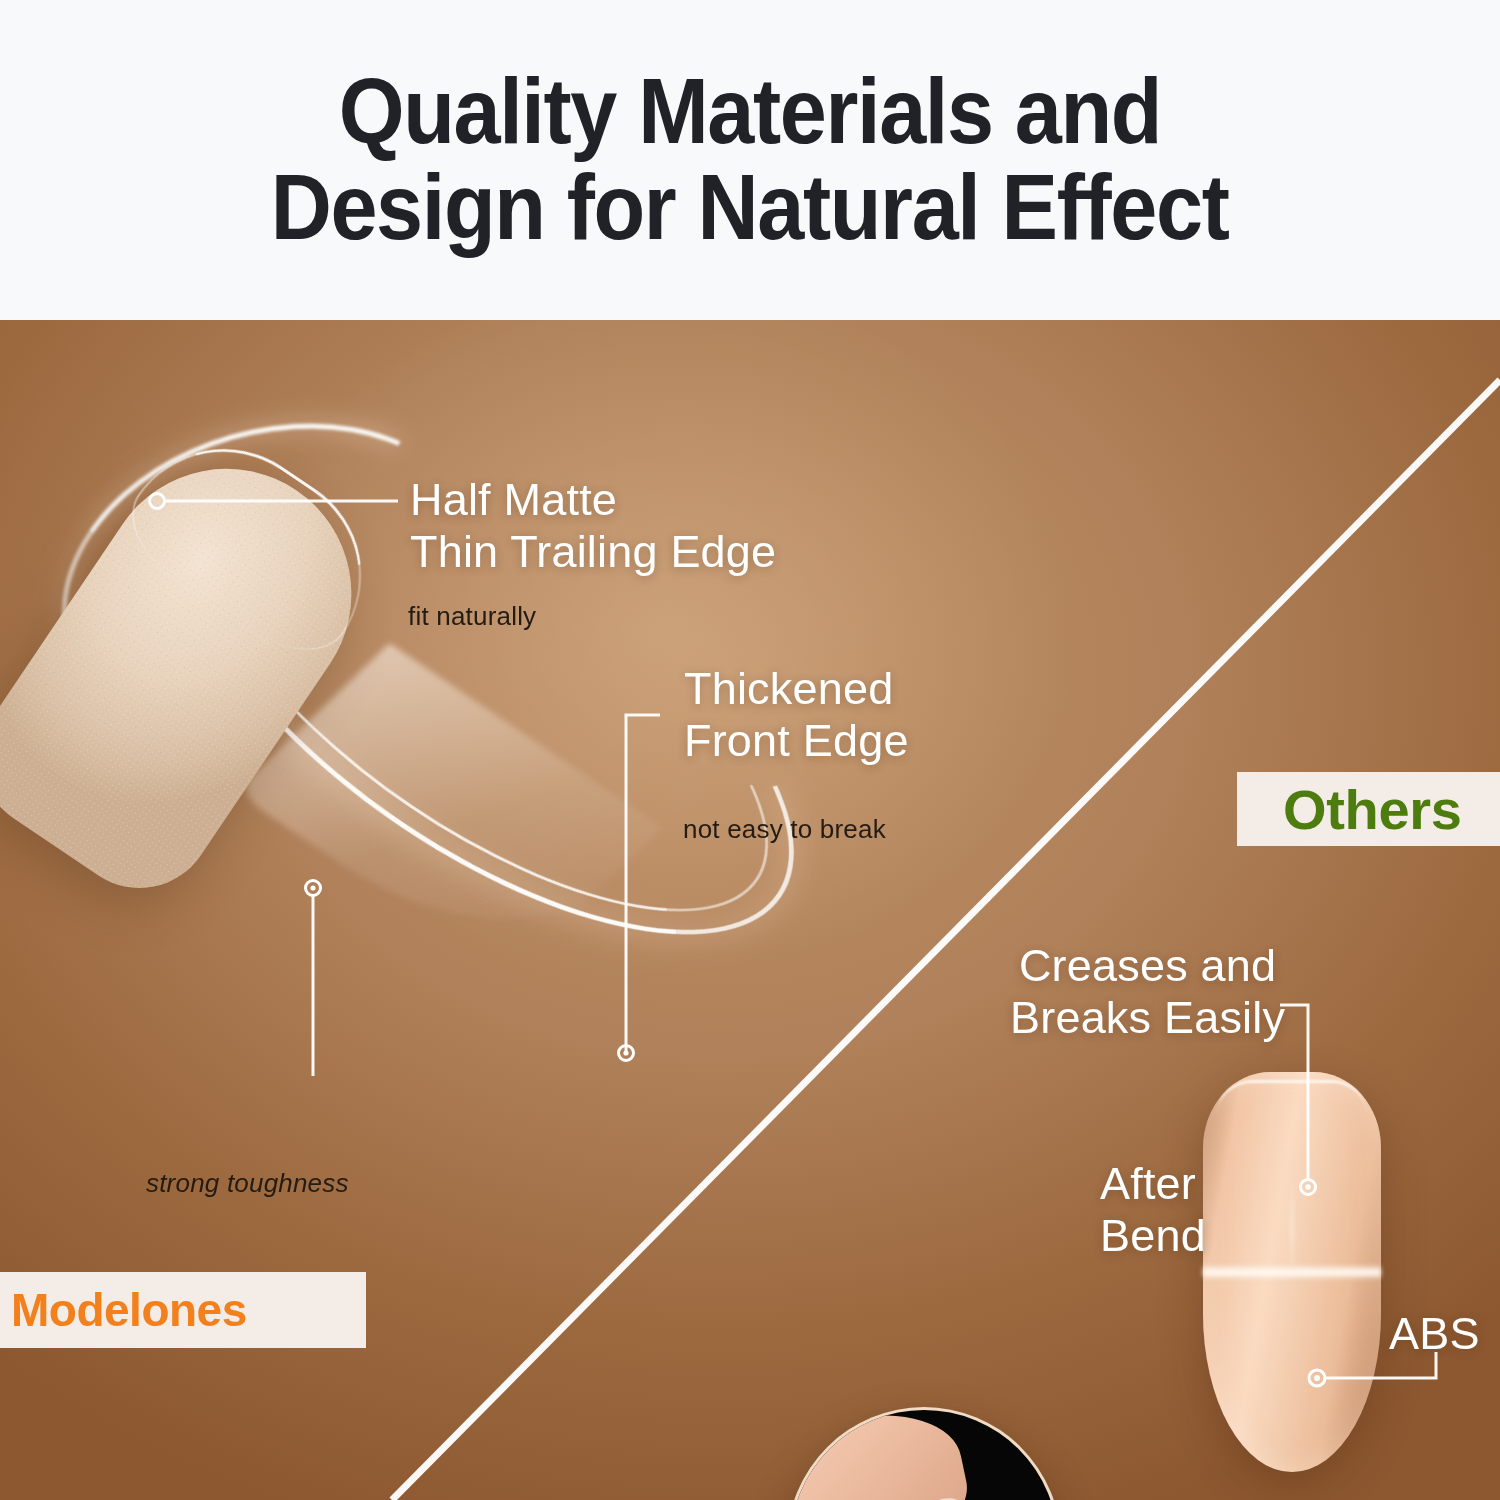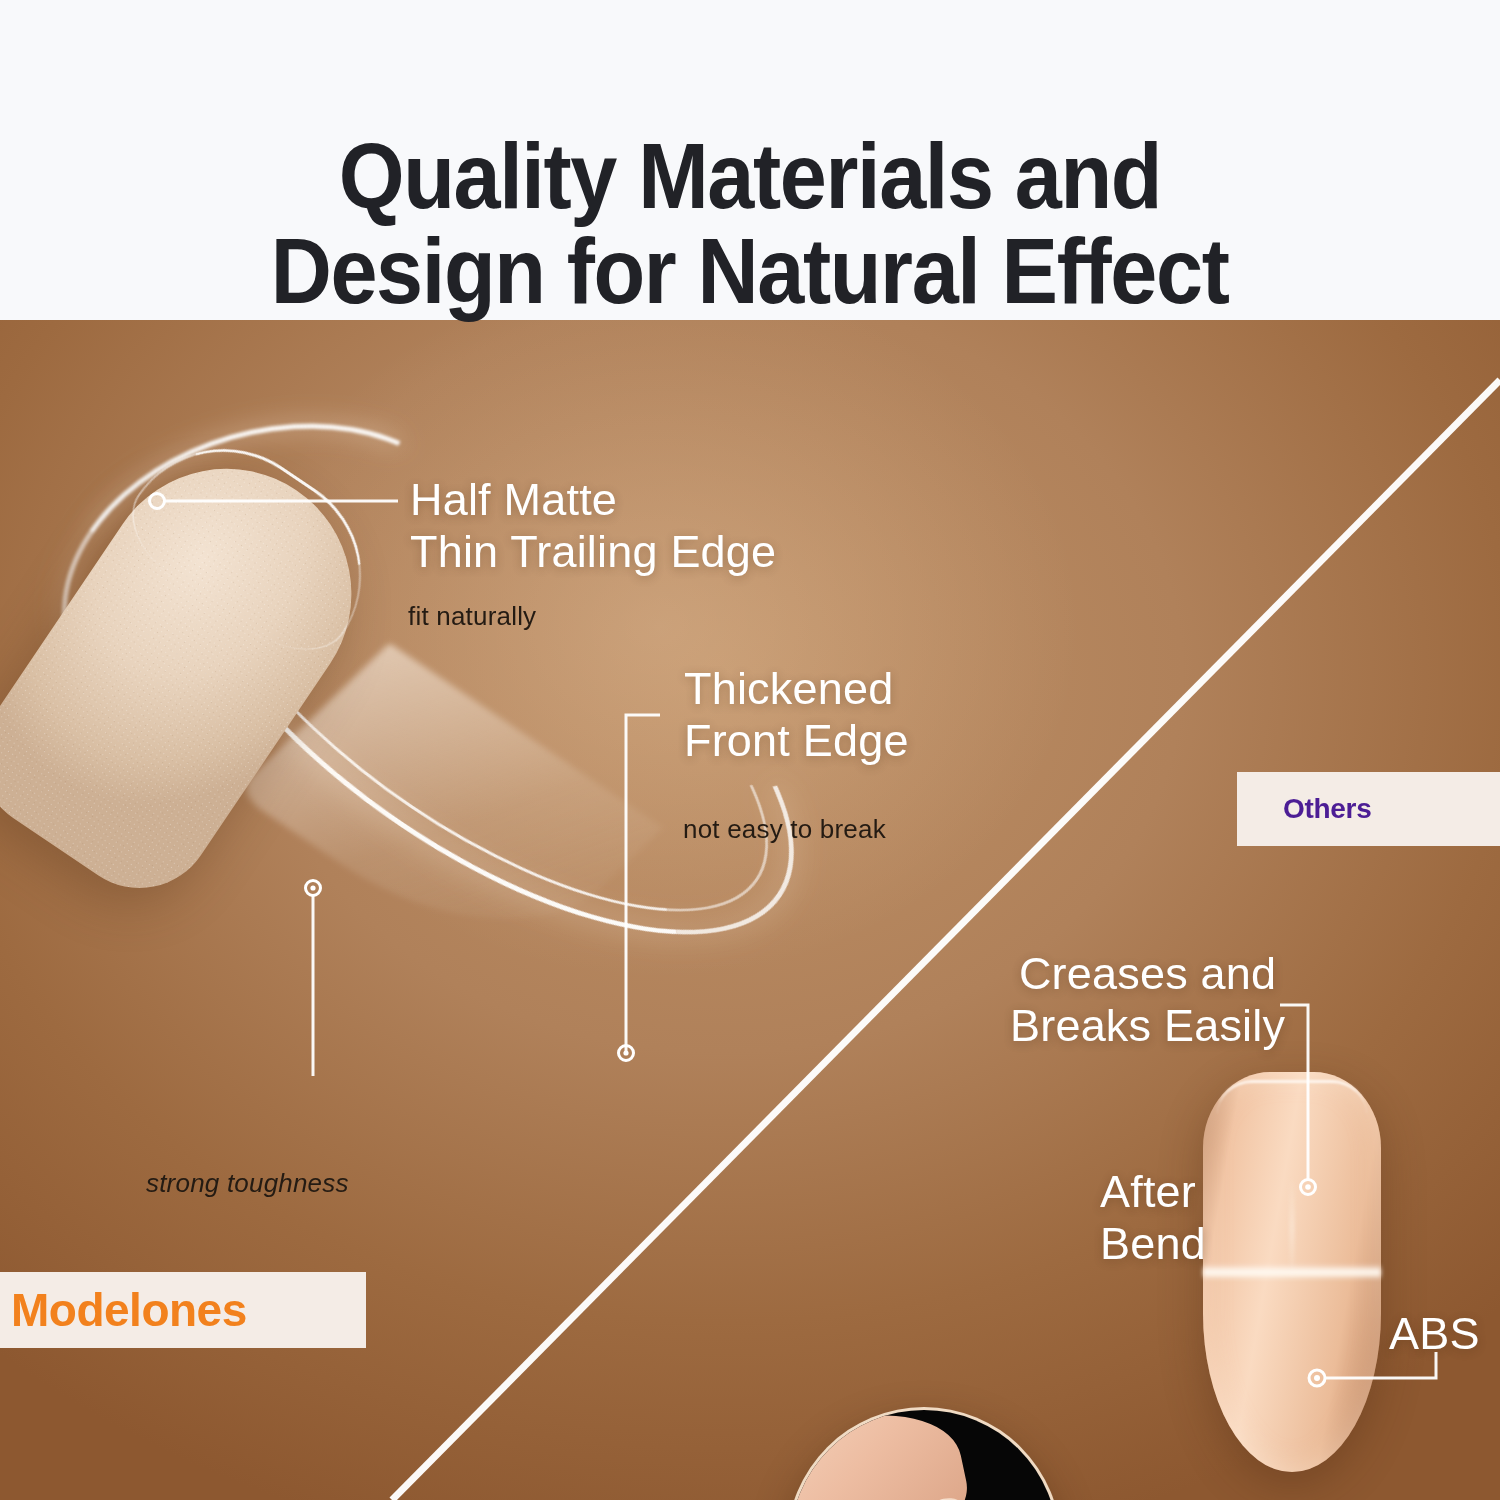--- a/index.html
+++ b/index.html
@@ -10,21 +10,21 @@
     width:1500px;height:1500px;
     overflow:hidden;
     background:#ffffff;
   }
 
   
   .header{
     position:absolute;left:0;top:0;width:1500px;height:320px;
     background:#f8f9fb;
     display:flex;flex-direction:column;
-    align-items:center;justify-content:flex-end;
+    align-items:center;justify-content:center;
     z-index:40;
   }
   .header-title{
     font-family:"Liberation Sans","DejaVu Sans",sans-serif;
     font-weight:700;
     font-size:92px;
     line-height:1.04;
     letter-spacing:-1.5px;
     color:#212227;
     text-align:center;
@@ -190,41 +190,41 @@
     left:0px;top:1272px;width:355px;height:76px;
     padding-left:11px;
     z-index:30;
   }
   .badge-modelones .badge-text{color:#f2811d;font-size:46px;letter-spacing:-.5px;}
   .badge-others{
     left:1237px;top:772px;width:263px;height:74px;
     padding-left:46px;
     z-index:30;
   }
-  .badge-others .badge-text{color:#4c1d95;font-size:28px;letter-spacing:-.3px;}
+  .badge-others .badge-text{color:#4d7c0f;font-size:56px;letter-spacing:-.3px;}
 
   
   .lbl{position:absolute;z-index:25;}
   .lbl-main{
     color:#ffffff;
     font-size:45px;
     line-height:1.16;
     font-weight:400;
     letter-spacing:.2px;
     text-shadow:0 2px 10px rgba(70,40,18,.30);
     white-space:pre-line;
   }
   .lbl-sub{
     color:#241b13;
     font-size:26px;
     line-height:1.2;
     font-weight:400;
     letter-spacing:.2px;
   }
-  .lbl-main.center{text-align:center;margin-top:8px;}
+  .lbl-main.center{text-align:center;}
 
   #label-half-matte{left:410px;top:474px;}
   #label-fit-naturally{left:408px;top:601px;}
   #label-thickened{left:684px;top:663px;}
   #label-not-easy{left:683px;top:790px;margin-top:24px;}
   #label-no-crease{left:148px;top:1093px;}
   #label-strong-tough{left:146px;top:1168px;font-style:italic;}
   #label-creases{left:1010px;top:940px;text-align:center;}
   #label-after-bend{left:1100px;top:1158px;text-align:left;}
   #label-abs{left:1389px;top:1308px;}

